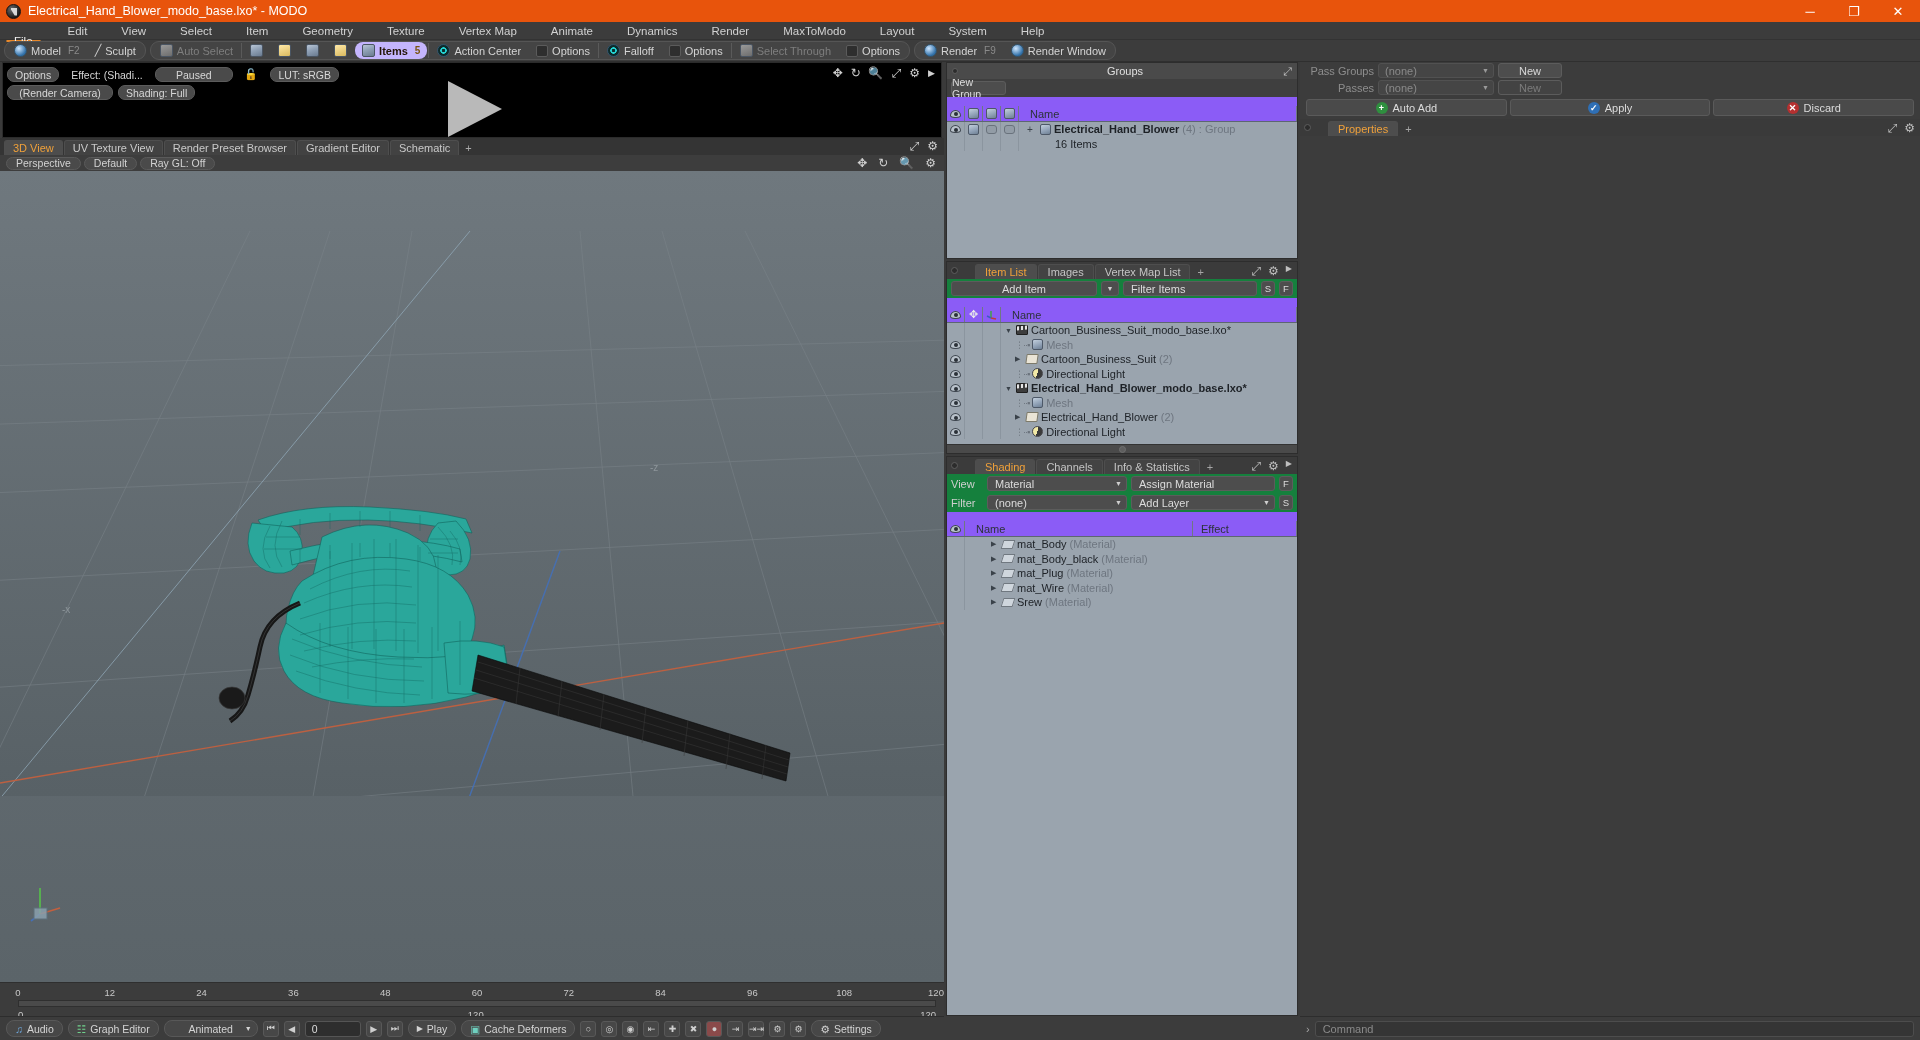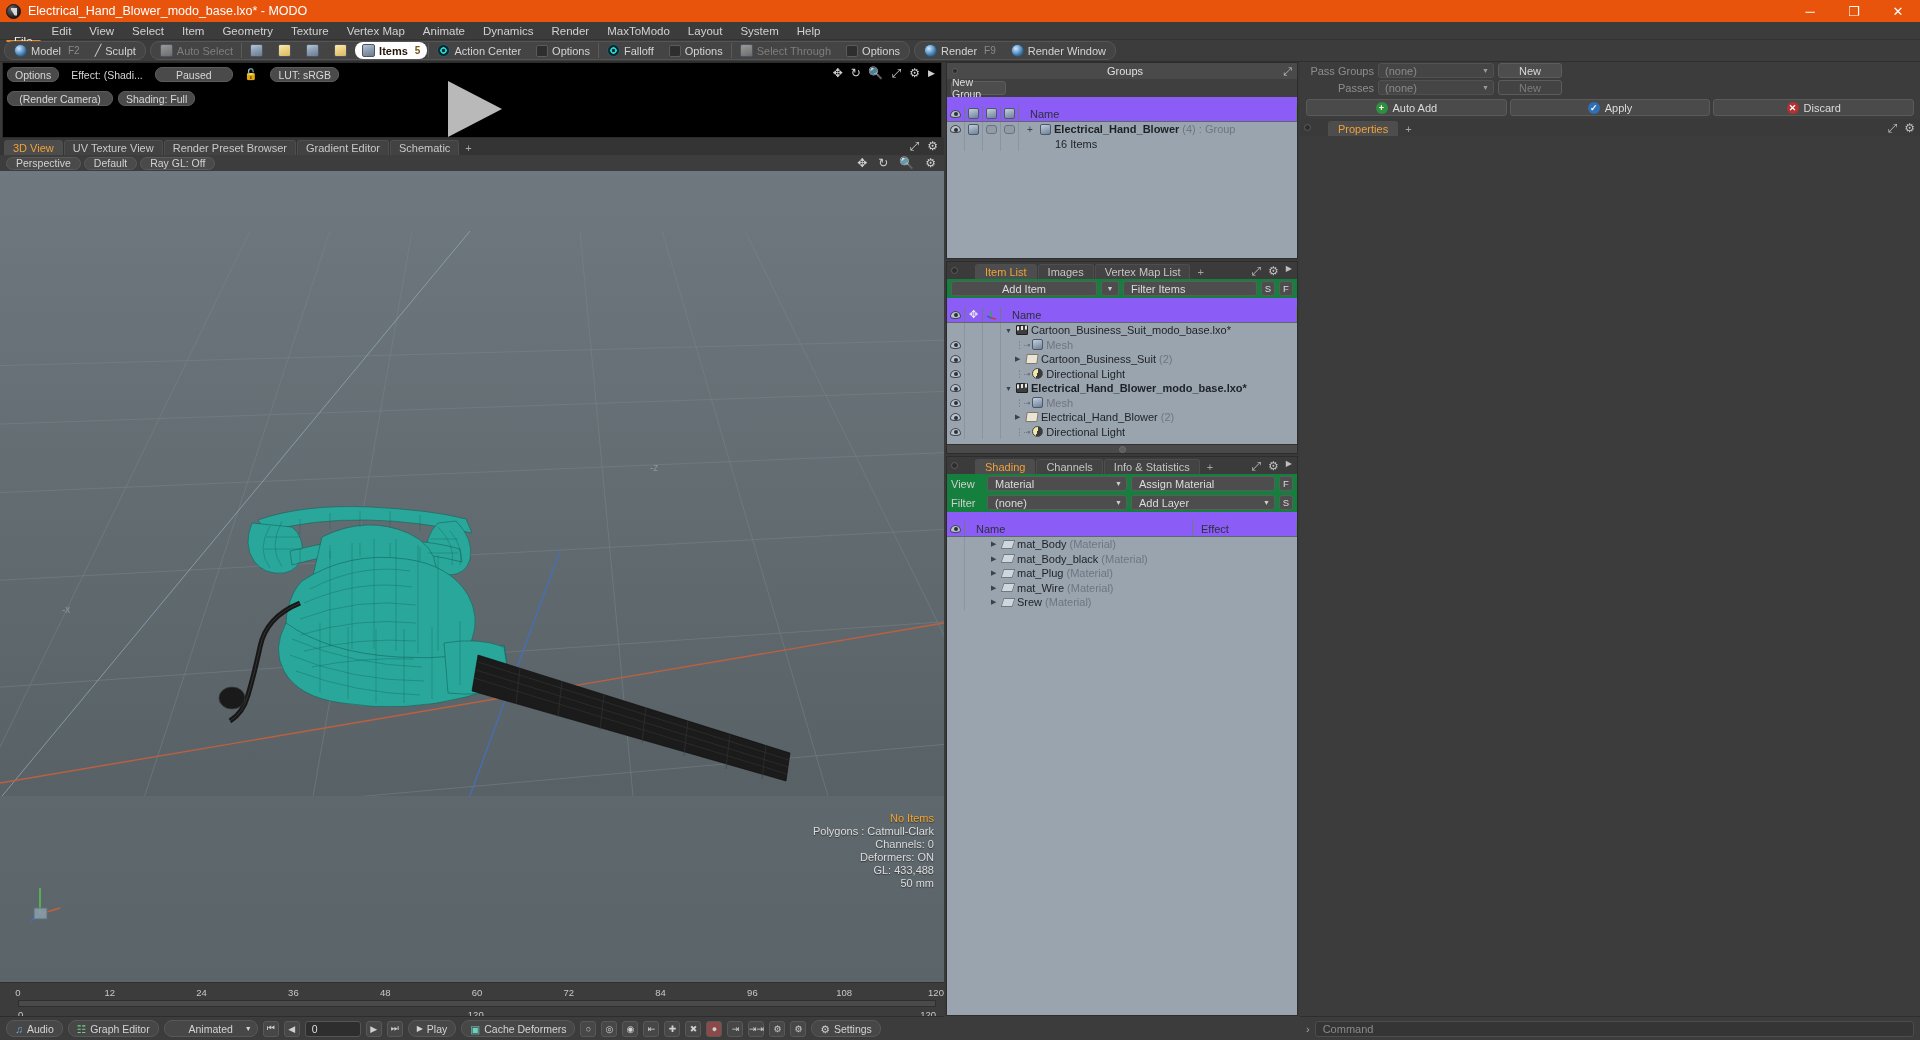--- a/index.html
+++ b/index.html
@@ -28,31 +28,31 @@
     content:""; position:absolute; left:4px; top:3px; width:6px; height:8px;
     background:#d8d8d8; clip-path: polygon(0 0,100% 0,100% 100%,60% 100%,0 25%);
   }
   .wbtns { margin-left: auto; display: flex; height: 22px; }
   .wbtn { width: 44px; height: 22px; display: flex; align-items: center; justify-content: center;
           color: #fff; font-size: 13px; }
 
   
   .menubar { height: 18px; background: #3c3c3c; display: flex; align-items: stretch;
              padding-left: 4px; border-bottom: 1px solid #333; }
-  .menuitem { padding: 0 9px; display: flex; align-items: center; font-size: 11.5px; color: #d2d2d2; }
+  .menuitem { padding: 0 9px; display: flex; align-items: center; font-size: 11.5px; color: #d2d2d2; margin-left: 16px; }
   .menuitem.active { border: 1px solid #e8882a; color: #f0f0f0; border-radius: 2px; padding: 0 7px; margin: 18px 2px; }
 
   
   .modebar { height: 22px; background: #3c3c3c; display: flex; align-items: center;
              gap: 4px; padding: 1px 4px; border-bottom: 1px solid #2f2f2f;}
   .grp { display: flex; align-items: center; background: #444; border: 1px solid #555;
          border-radius: 9px; height: 19px; padding: 0 2px; gap: 1px; }
   .tbtn { display: flex; align-items: center; gap: 4px; height: 17px; padding: 0 7px;
           border-radius: 8px; font-size: 11px; color: #d4d4d4; white-space: nowrap; }
-  .tbtn.sel { background: #ffffff; color: #231404; font-weight: bold; }
+  .tbtn.sel { background: #c4b5fd; color: #231404; font-weight: bold; }
   .tbtn.dim { color: #7e7e7e; }
   .tbtn .key { color: #8a8a8a; font-size: 10px; margin-left: 3px;}
   .tbtn.sel .key { color: #7a5411; }
   .sep { width: 1px; height: 15px; background: #5a5a5a; }
 
   
   .cube { width:13px;height:13px;border-radius:2px;
           background: linear-gradient(160deg,#b9c6d6 0%,#8fa0b5 45%,#6a7b90 100%);
           border:1px solid #4a5563; }
   .cube.y { background: linear-gradient(160deg,#ffe9a8,#d9b95e); }
@@ -66,21 +66,21 @@
   .body { position:absolute; top:62px; left:0; right:0; bottom:24px; display:flex; }
 
   .leftcol { width: 944px; display:flex; flex-direction:column; background:#3a3a3a; }
 
   
   .prevpanel { height: 76px; background:#000; position:relative; border:1px solid #2b2b2b; margin: 0 2px 0 2px;}
   .prevbar { position:absolute; top:4px; left:4px; display:flex; gap:5px; }
   .pbtn { background:#4a4a4a; border:1px solid #5c5c5c; border-radius:7px; height:15px;
           display:flex;align-items:center; padding:0 7px; font-size:10.5px; color:#d7d7d7; }
   .pbtn.flat { background:transparent; border:none; }
-  .prevbar2 { position:absolute; top:22px; left:4px; display:flex; gap:5px;margin-top:6px; }
+  .prevbar2 { position:absolute; top:22px; left:4px; display:flex; gap:5px; }
   .previcons { position:absolute; top:3px; right:6px; display:flex; gap:8px; align-items:center; color:#cfcfcf; }
   .playtri { position:absolute; left:445px; top:18px; width:0;height:0;
              border-left: 54px solid #b9b9b9; border-top: 28px solid transparent; border-bottom: 28px solid transparent; }
 
   
   .vptabs { height: 17px; background:#343434; display:flex; align-items:flex-end; gap:1px; padding-left:4px; position:relative;}
   .vtab { height:15px; padding:0 8px; font-size:11px; background:#424242; color:#c9c9c9;
           border:1px solid #4e4e4e; border-bottom:none; border-radius:3px 3px 0 0; display:flex; align-items:center;}
   .vtab.active { background:#4d4d4d; color:#f0a13a; }
   .vtab.plus { padding: 0 5px; background:transparent; border:none; color:#aaa;}
@@ -471,28 +471,20 @@
 
           <g fill="none" stroke="#171717" stroke-width="5">
             <path d="M300 432 q-34 14 -40 44 q-6 28 -12 48 q-5 18 -18 26"></path>
           </g>
           <g fill="none" stroke="#3a3a3a" stroke-width="0.8">
             <path d="M300 432 q-34 14 -40 44 q-6 28 -12 48 q-5 18 -18 26"></path>
           </g>
           <ellipse cx="232" cy="527" rx="13" ry="11" fill="#1a1a1a" stroke="#3a3a3a" stroke-width="0.7"></ellipse>
         </svg>
 
-        <div class="statlines">
-          <div class="hi">No Items</div>
-          <div>Polygons : Catmull-Clark</div>
-          <div>Channels: 0</div>
-          <div>Deformers: ON</div>
-          <div>GL: 433,488</div>
-          <div>50 mm</div>
-        </div>
 
         <svg class="axisgiz" viewBox="0 0 40 44">
           <line x1="14" y1="34" x2="14" y2="8" stroke="#56c24a" stroke-width="1.6"></line>
           <line x1="14" y1="34" x2="34" y2="28" stroke="#c2603f" stroke-width="1.6"></line>
           <line x1="14" y1="34" x2="5" y2="41" stroke="#4470b8" stroke-width="1.6"></line>
           <rect x="8" y="28" width="13" height="11" fill="#8aa0ad" opacity="0.85" stroke="#5f737e"></rect>
         </svg>
       </div>
 
       <div class="timeline">

